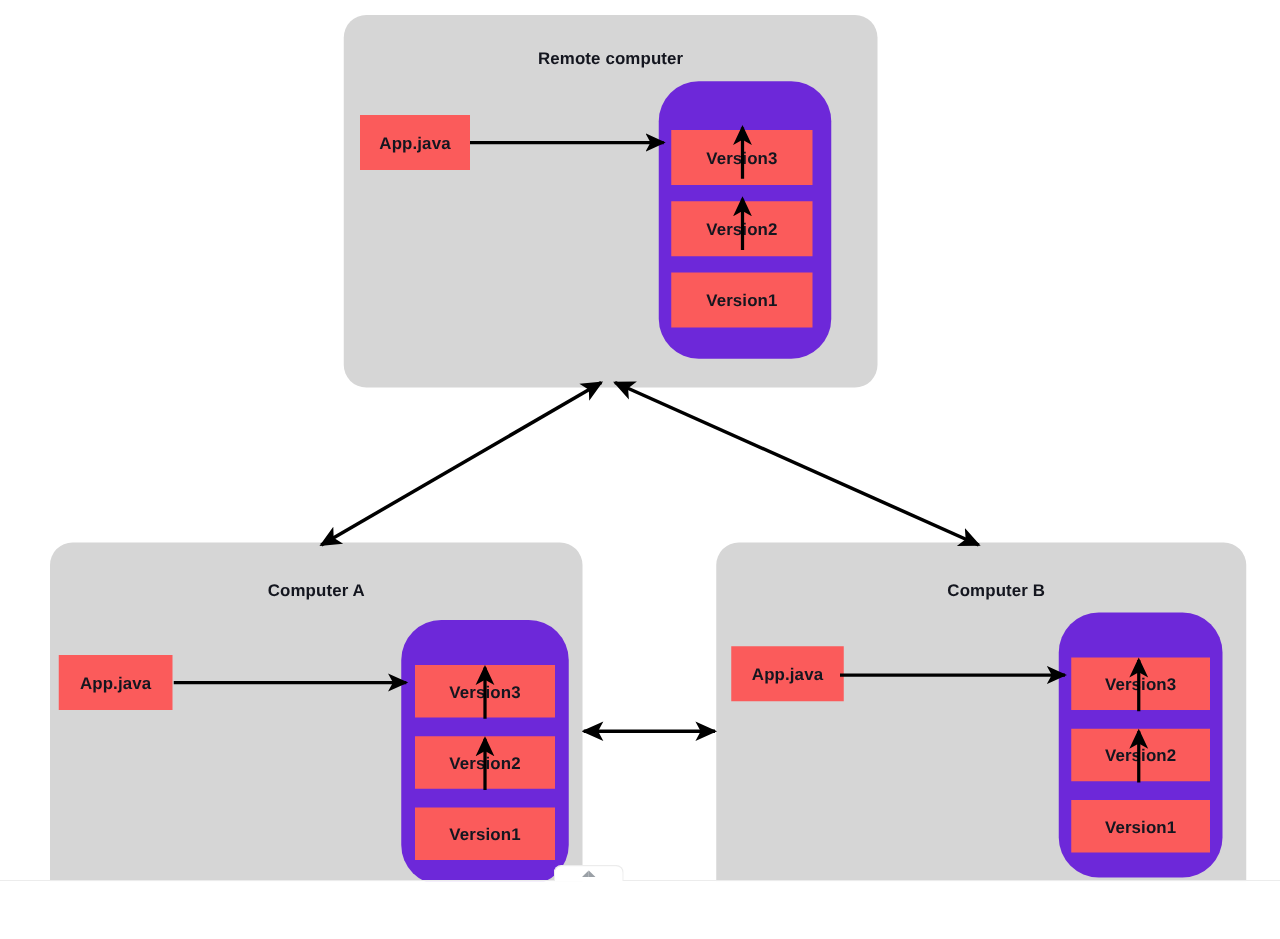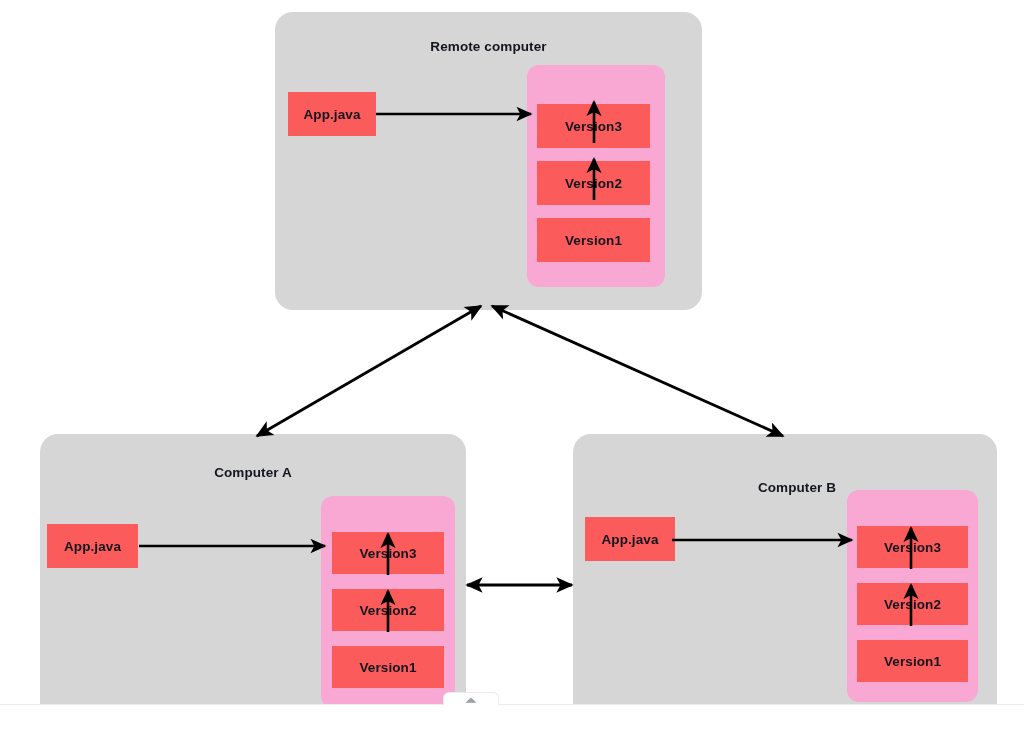--- a/index.html
+++ b/index.html
@@ -49,22 +49,22 @@
     align-items: center;
     justify-content: center;
     box-sizing: border-box;
     letter-spacing: 0.1px;
     white-space: nowrap;
   }
 
   
   .repo {
     position: absolute;
-    background: #f9a8d4;
-    border-radius: 12px;
+    background: #6d28d9;
+    border-radius: 32px;
     box-sizing: border-box;
   }
 
   
   #arrows {
     position: absolute;
     left: 0;
     top: 0;
     width: 1024px;
     height: 751px;
@@ -135,21 +135,21 @@
       <div class="redbox" style="left:11px; top:36px; width:112px; height:42px;">Version3</div>
 
       <div class="redbox" style="left:11px; top:93px; width:112px; height:42px;">Version2</div>
 
       <div class="redbox" style="left:11px; top:150px; width:112px; height:42px;">Version1</div>
     </div>
   </div>
 
   <div class="panel" style="left:573px; top:434px; width:424px; height:293px;">
 
-    <div class="panel-title" style="top:46px;padding-left:24px;">Computer B</div>
+    <div class="panel-title" style="top:31px;padding-left:24px;">Computer B</div>
 
     <div class="redbox" style="left:12px; top:83px; width:90px; height:44px;">App.java</div>
 
     <div class="repo" style="left:274px; top:56px; width:131px; height:212px;">
 
       <div class="redbox" style="left:10px; top:36px; width:111px; height:42px;">Version3</div>
 
       <div class="redbox" style="left:10px; top:93px; width:111px; height:42px;">Version2</div>
 
       <div class="redbox" style="left:10px; top:150px; width:111px; height:42px;">Version1</div>

